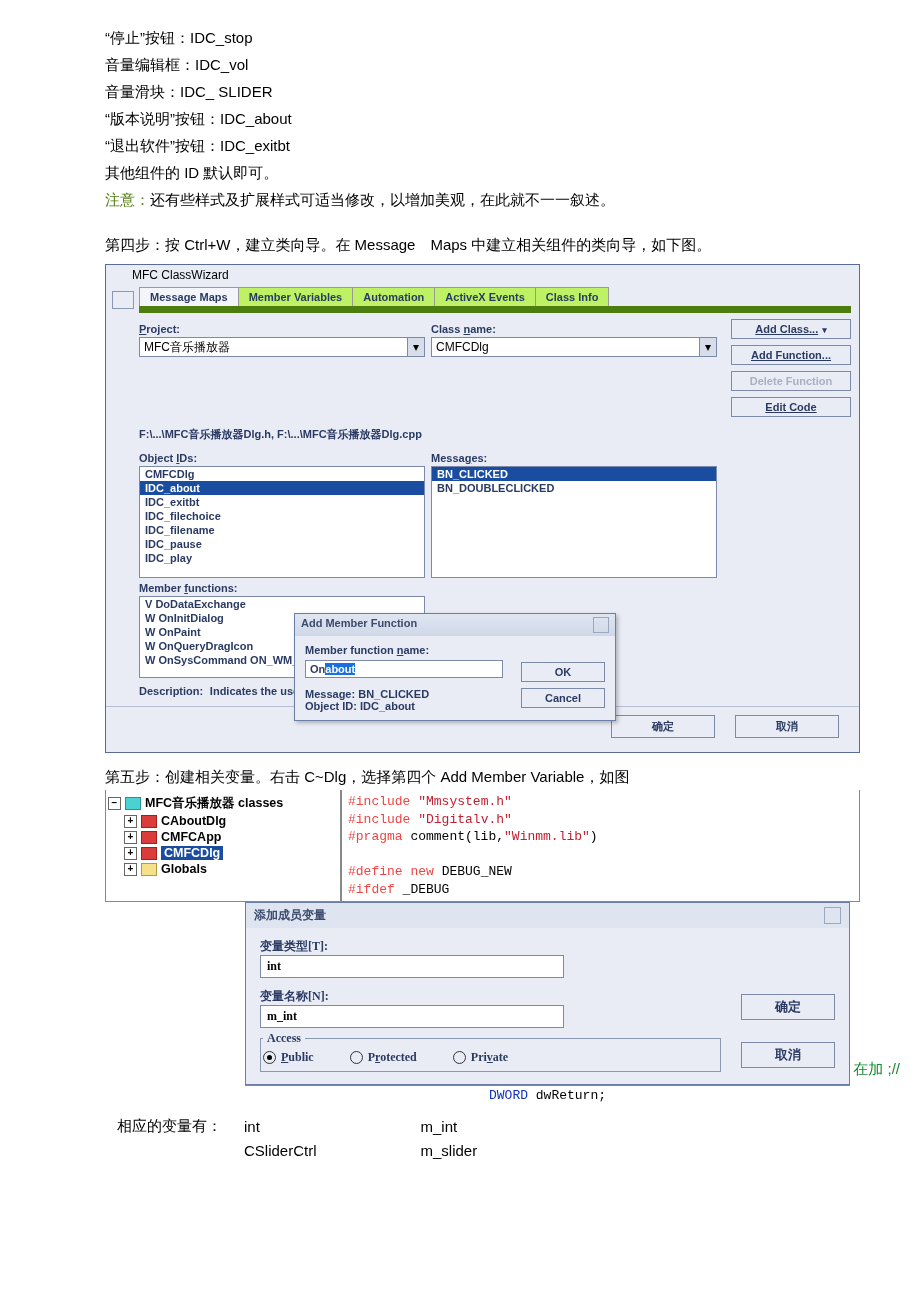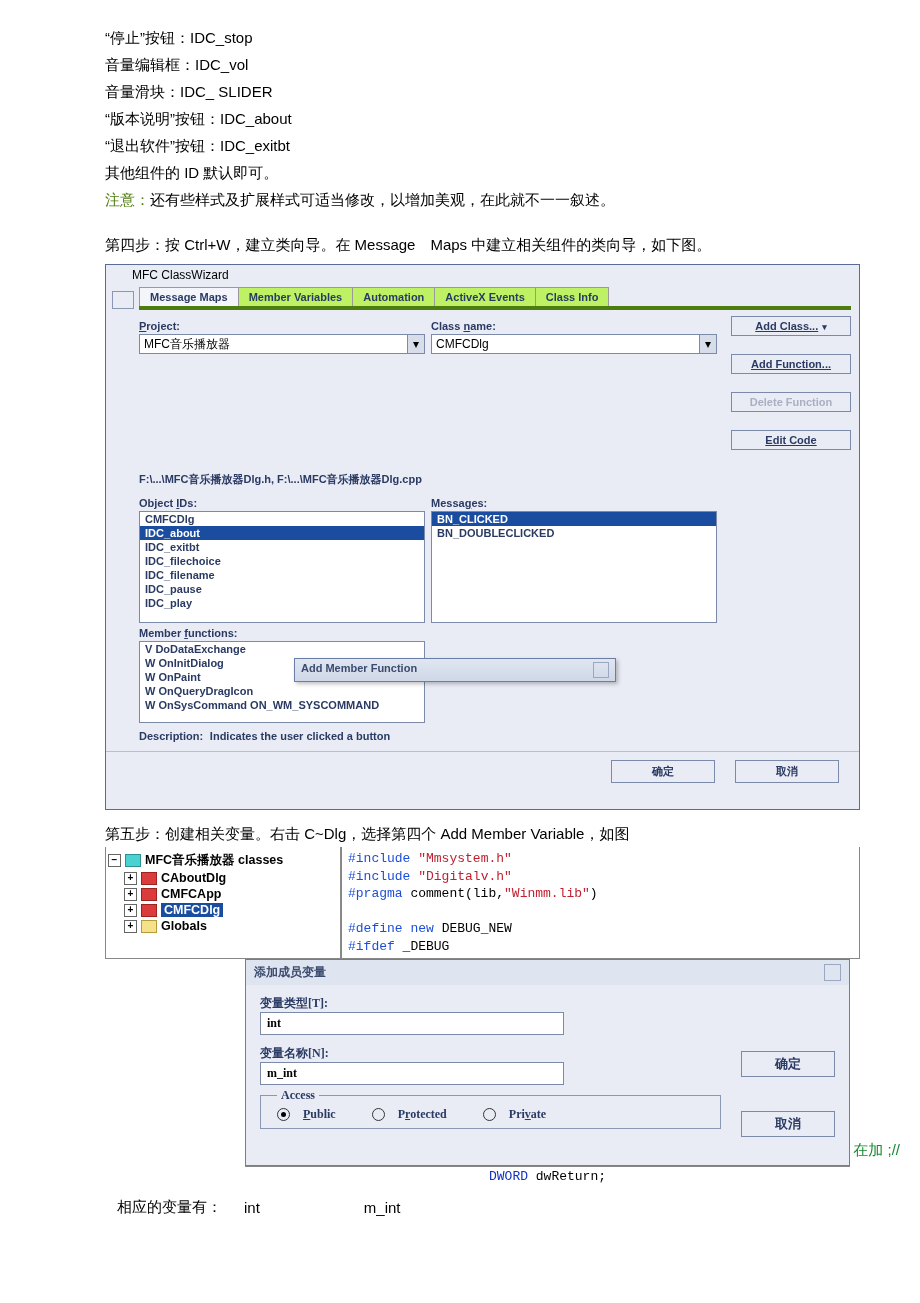--- a/index.html
+++ b/index.html
@@ -9,37 +9,37 @@
   .gap{height:18px}
 
   
   .dlg{border:1px solid #5a6b99;background:#e9ecf5;margin-top:6px;font-family:"Microsoft Sans Serif",Tahoma,sans-serif;font-size:12px}
   .dlg-title{background:#e9ecf5;padding:3px 6px;display:flex;align-items:center;gap:6px}
   .dlg-title .ticon{width:14px;height:11px;background:#e9ecf5}
   .dlg-body{display:flex}
   .dlg-left{width:33px;background:#e9ecf5}
   .dlg-left .ticon{width:20px;height:16px;margin:6px auto;border:1px solid #8a98b4}
   .dlg-main{flex:1;padding:2px 8px 8px 0}
-  .tabs{display:flex;border-bottom:4px solid #4d7c0f;margin-bottom:6px}
+  .tabs{display:flex;border-bottom:7px solid #4d7c0f;margin-bottom:6px}
   .tab{padding:3px 10px;border:1px solid #999;border-bottom:none;margin-right:-1px;background:#bef264;color:#2a3a63;font-weight:bold;font-size:11px}
   .tab.active{background:#f3f5fb}
   .row{display:flex;gap:6px;align-items:flex-start}
   .col{flex:1}
   .lbl{color:#2a3a63;font-weight:bold;font-size:11px;margin:4px 0 2px}
   .u{text-decoration:underline}
   .combo{display:flex;align-items:center}
   .combo input{flex:1;border:1px solid #7a8aa8;background:#fff;padding:2px 4px;font:inherit}
   .combo .dd{width:16px;height:18px;border:1px solid #7a8aa8;border-left:none;background:#d7deea;display:flex;align-items:center;justify-content:center}
   .path{color:#2a3a63;font-weight:bold;font-size:11px;margin:4px 0 6px}
   .listbox{border:1px solid #7a8aa8;background:#fff;height:110px;overflow:auto;font-size:11px}
   .listbox div{padding:1px 5px;color:#2a3a63;font-weight:bold}
   .listbox .sel{background:#1a4ca0;color:#fff}
   .listwrap{position:relative}
   .btncol{width:120px;margin-left:8px}
-  .wbtn{border:1px solid #7a8aa8;background:#e9ecf5;padding:3px 6px;text-align:center;font-size:11px;color:#2a3a63;font-weight:bold;margin-bottom:18px}
+  .wbtn{border:1px solid #7a8aa8;background:#e9ecf5;padding:3px 6px;text-align:center;font-size:11px;color:#2a3a63;font-weight:bold;margin-bottom:6px}
   .wbtn.dim{color:#a8b0c2}
   .wbtn .dd{display:inline-block;margin-left:4px;font-size:9px}
   .mfnbox{border:1px solid #7a8aa8;background:#fff;height:80px;overflow:auto;font-size:11px}
   .mfnbox div{padding:1px 5px;color:#2a3a63;font-weight:bold}
 
   
   .amf{position:absolute;left:155px;top:165px;width:320px;border:1px solid #6a7fa8;background:#e9ecf5;box-shadow:2px 2px 4px rgba(0,0,0,.25)}
   .amf-title{background:linear-gradient(#e0e6f1,#cfd8e8);padding:3px 6px;font-weight:bold;color:#3b4a6d;font-size:11px;display:flex;align-items:flex-start}
   .amf-title .close{margin-left:auto;width:14px;height:14px;border:1px solid #9aa7c0}
   .amf-body{padding:8px 10px;font-size:11px;color:#2a3a63;font-weight:bold;position:relative}
@@ -53,33 +53,33 @@
   
   .split{display:flex;border:1px solid #888;border-top:none;margin-top:0}
   .tree{width:230px;background:#fff;border-right:2px solid #888;font-size:12.5px;font-weight:bold;color:#000;padding:4px 2px}
   .tree .tline{display:flex;align-items:center;gap:4px;padding:1px 0}
   .tree .pm{width:11px;height:11px;border:1px solid #666;font-size:10px;line-height:9px;text-align:center;background:#fff}
   .tree .cicon{width:14px;height:11px;background:#4ad1d1;border:1px solid #2a9090}
   .tree .cicon.red{background:#da3b3b;border-color:#a02020}
   .tree .cicon.fold{background:#f6e08a;border-color:#b59c3a}
   .tree .selnode{background:#1a4ca0;color:#fff;padding:0 3px}
   .code{flex:1;background:#fff;font-family:"Courier New",monospace;font-size:13px;padding:3px 6px;line-height:1.35}
-  .code .kw{color:#1d4ed8}
+  .code .kw{color:#ef4444}
   .code .str{color:#c02030}
 
   .amv{margin-top:0;border:1px solid #6a7fa8;background:#e9ecf5;font-family:Liberation Serif, serif}
   .amv-title{background:#dfe5f0;padding:4px 8px;color:#3b4a6d;font-weight:bold;font-size:12px;display:flex;align-items:center}
   .amv-title .close{margin-left:auto;width:15px;height:15px;border:1px solid #9aa7c0}
   .amv-body{padding:10px 14px;display:flex;gap:20px;font-size:12px;color:#2a3a63;font-weight:bold}
   .amv-left{flex:1}
   .amv-left input{border:1px solid #7a8aa8;background:#fff;padding:3px 6px;font:inherit;width:290px;display:block;margin-bottom:10px}
-  .fieldset{border:1px solid #8a98b4;padding:6px 16px;margin-top:4px}
+  .fieldset{border:1px solid #8a98b4;padding:6px 2px;margin-top:4px}
   .fieldset .legend{position:relative;top:-14px;background:#e9ecf5;display:inline-block;padding:0 4px}
   .radios{display:flex;gap:36px;margin-top:-10px}
-  .radio{display:flex;align-items:center;gap:13px}
+  .radio{display:flex;align-items:center;gap:5px}
   .rb{width:11px;height:11px;border:1px solid #333;border-radius:50%;display:flex;align-items:center;justify-content:center}
   .rb.on::after{content:"";width:5px;height:5px;background:#000;border-radius:50%}
   .amv-right .wbtn{width:80px;font-size:13px}
   .codeline{font-family:'Courier New',monospace;font-size:13px;text-align:center;padding:2px 0;border-top:1px solid #888;background:#fff}
   .codeline .kw{color:#1030c0}
   .sidegreen{color:#158a2e}
   .bottomtbl{margin-top:8px}
   .bottomtbl td{padding:2px 10px}
 </style>
 </head>
@@ -169,20 +169,32 @@
               <div class="sel">BN_CLICKED</div>
               <div>BN_DOUBLECLICKED</div>
             </div>
           </div>
           <div class="btncol"></div>
 
           <div class="amf">
             <div class="amf-title">
               <span>Add Member Function</span>
               <span class="close"></span>
+            </div>
+            <div class="amf-body">
+              <div>Member function <span class="u">n</span>ame:</div>
+              <div style="margin:4px 0 10px">
+                <span style="border:1px solid #7a8aa8;background:#fff;padding:2px 4px;display:inline-block;width:188px"><span>On</span><span class="sel">about</span></span>
+              </div>
+              <div>Message: BN_CLICKED</div>
+              <div>Object ID: IDC_about</div>
+              <div class="amf-side">
+                <div class="wbtn">OK</div>
+                <div class="wbtn">Cancel</div>
+              </div>
             </div>
           </div>
         </div>
       </div>
     </div>
     <div class="footer">
       <div class="wbtn">确定</div>
       <div class="wbtn">取消</div>
     </div>
   </div>
@@ -271,15 +283,21 @@
   <div class="codeline" style="margin-left:140px;margin-right:10px"><span class="kw">DWORD</span><span> dwReturn;</span></div>
 
   <table class="bottomtbl">
     <tbody>
         <tr>
       <td>相应的变量有：</td>
       <td>int</td>
       <td style="width:60px"></td>
       <td>m_int</td>
     </tr>
+    <tr>
+      <td></td>
+      <td>CSliderCtrl</td>
+      <td></td>
+      <td>m_slider</td>
+    </tr>
   </tbody>
     </table>
 </div>
 
 </body></html>

